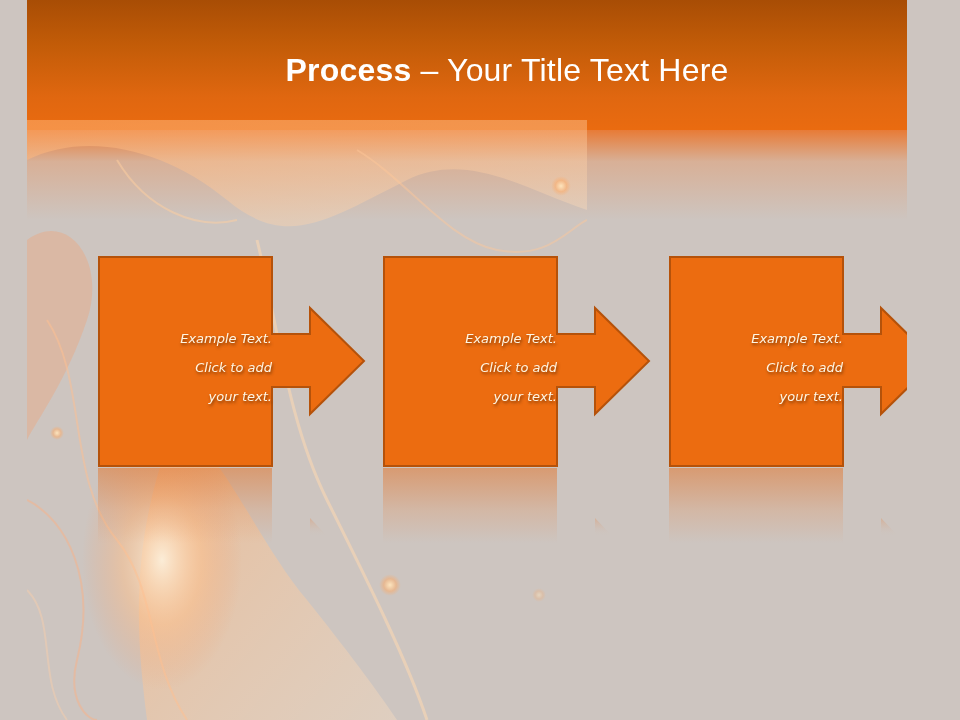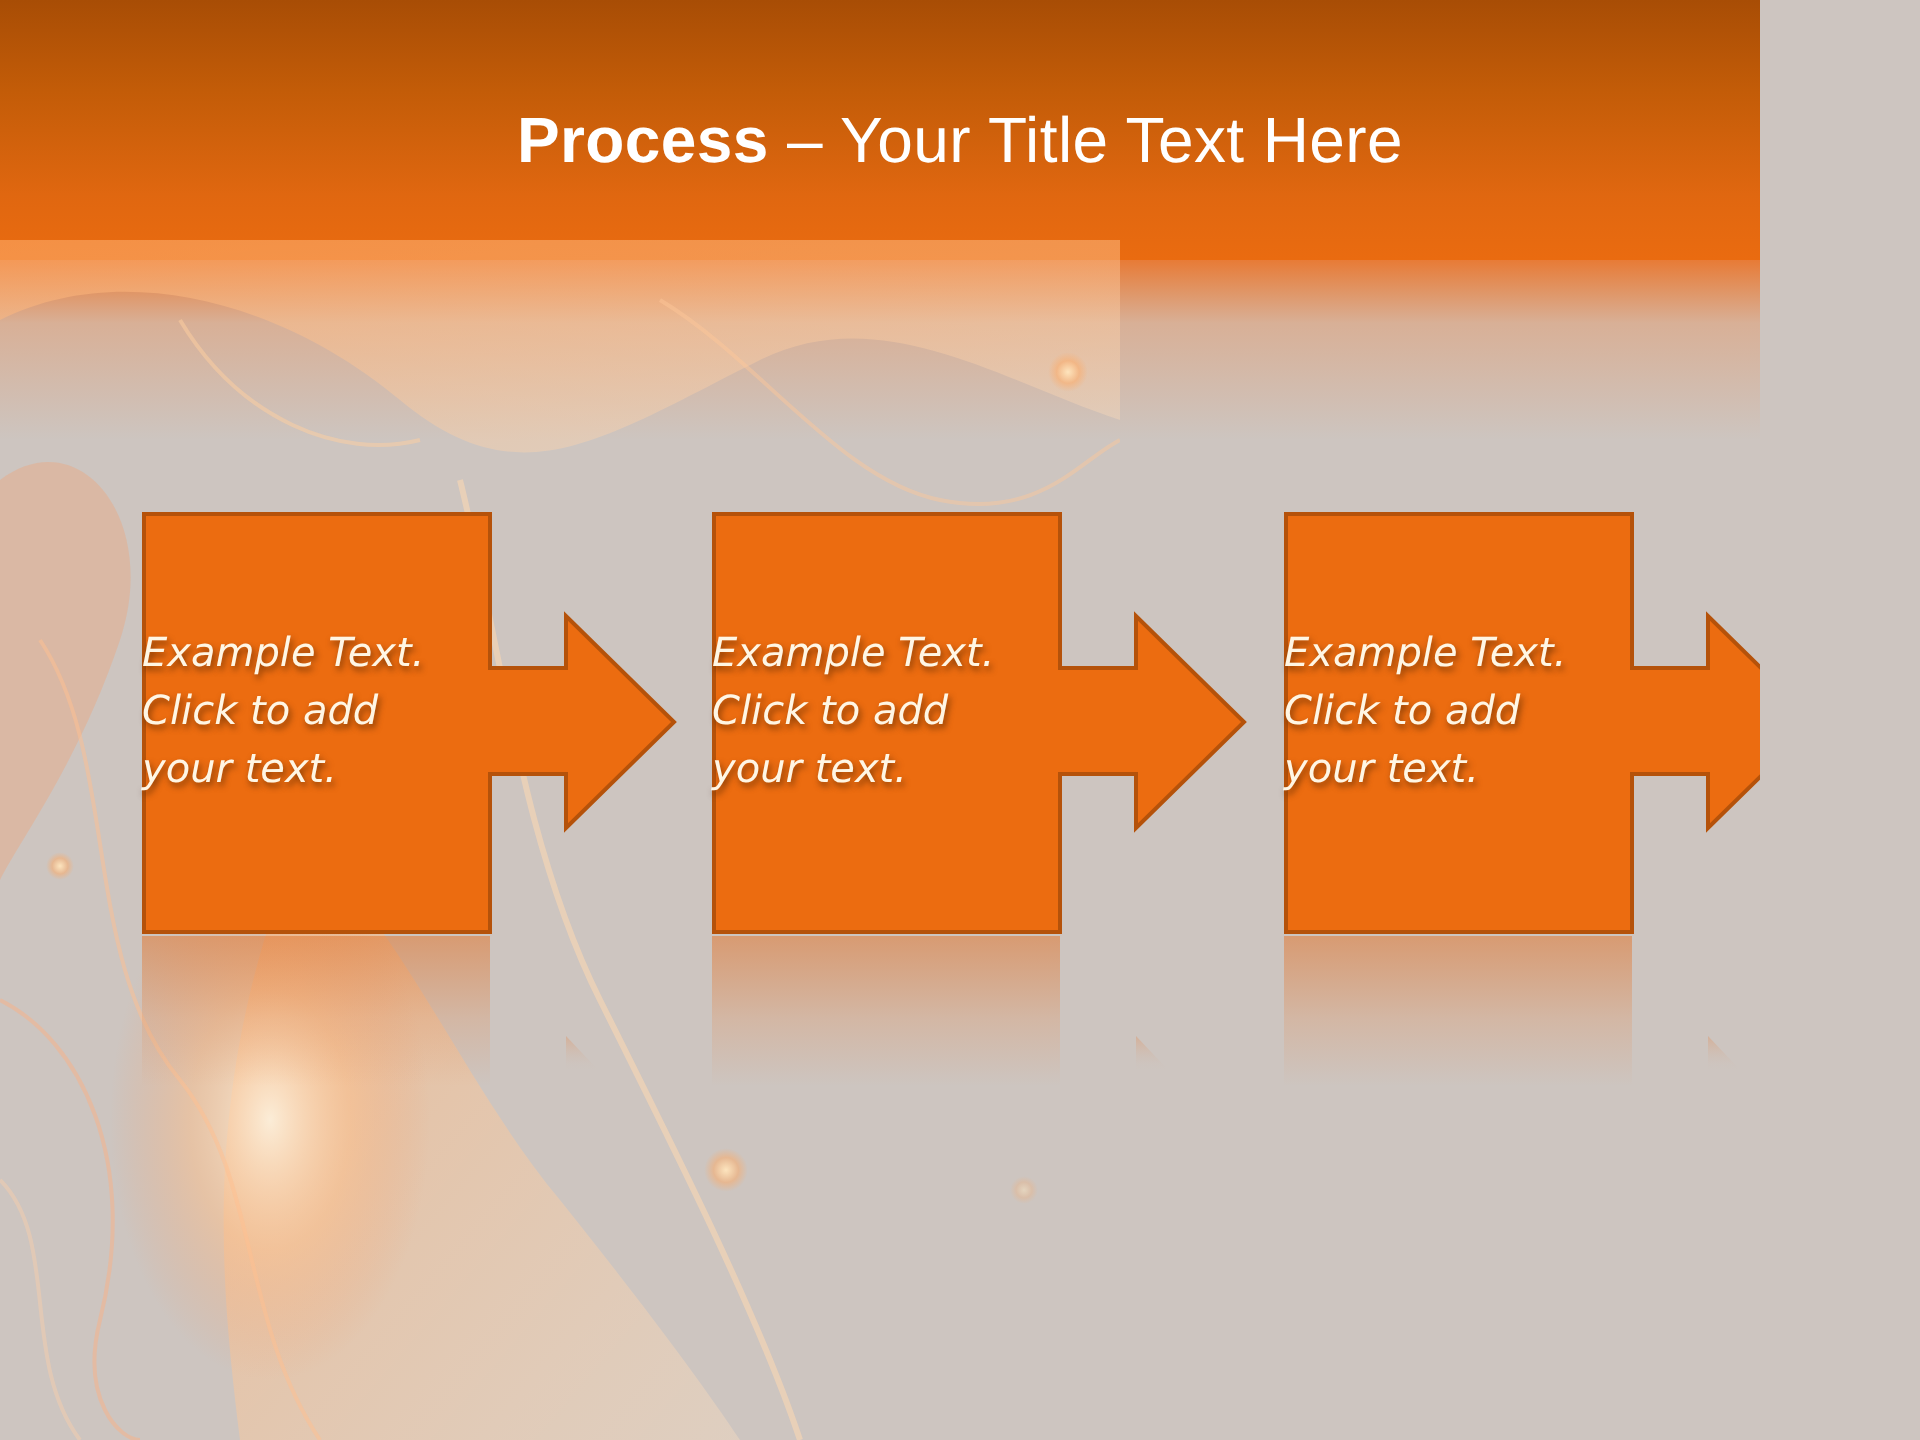--- a/index.html
+++ b/index.html
@@ -1,34 +1,34 @@
 <!DOCTYPE html>
 <html><head>
 <meta charset="utf-8">
 <style>
   html, body { margin: 0; padding: 0; }
   body { width: 960px; height: 720px; overflow: hidden; position: relative;
          font-family: "DejaVu Sans", "Liberation Sans", sans-serif; background: #cdc5c0; }
   .slide { position: absolute; inset: 0; width: 880px; height: 720px; overflow: hidden;
-           background: #cdc5c0; }
+           background: #cdc5c0; margin-left: 27px; }
   .header-bar { position: absolute; left: 0; top: 0; width: 960px; height: 130px;
                 background: linear-gradient(to bottom, #a84d05 0%, #c35c08 35%, #e06710 75%, #ea6b10 100%); }
   .header-fade { position: absolute; left: 0; top: 130px; width: 960px; height: 90px;
                  background: linear-gradient(to bottom, rgba(236,110,30,0.85) 0%, rgba(230,150,100,0.45) 35%, rgba(205,197,192,0) 100%); }
   .fire { position: absolute; left: 0; top: 120px; width: 560px; height: 600px; pointer-events: none; }
   .sparkle { position: absolute; border-radius: 50%;
              background: radial-gradient(circle, rgba(255,230,190,0.95) 0%, rgba(255,170,100,0.5) 40%, rgba(255,150,80,0) 70%); }
   .title { position: absolute; left: 0; top: 52px; width: 960px; text-align: center;
            color: #ffffff; font-size: 32px; font-family: "Liberation Sans", "DejaVu Sans", sans-serif;
            letter-spacing: 0.2px; }
   .title .strong { font-weight: bold; }
   .step { position: absolute; }
   .step svg { position: absolute; left: 0; top: 0; overflow: visible; }
-  .step-text { position: absolute; left: 0; top: 56px; width: 174px; text-align: left;
-               color: #fff6e4; font-style: italic; font-size: 20px; line-height: 29px;
+  .step-text { position: absolute; left: 0; top: 68px; width: 174px; text-align: right;
+               color: #fff6e4; font-style: italic; font-size: 13px; line-height: 29px;
                font-family: "DejaVu Sans", "Liberation Sans", sans-serif;
                text-shadow: 1px 2px 3px rgba(90,40,0,0.75); }
   .reflection { position: absolute; top: 212px; height: 75px;
                 background: linear-gradient(to bottom, rgba(225,120,50,0.55) 0%, rgba(225,150,100,0.3) 55%, rgba(205,197,192,0) 100%); }
 </style>
 </head>
 <body>
 
 <div class="slide">
   <div class="header-bar"></div>

